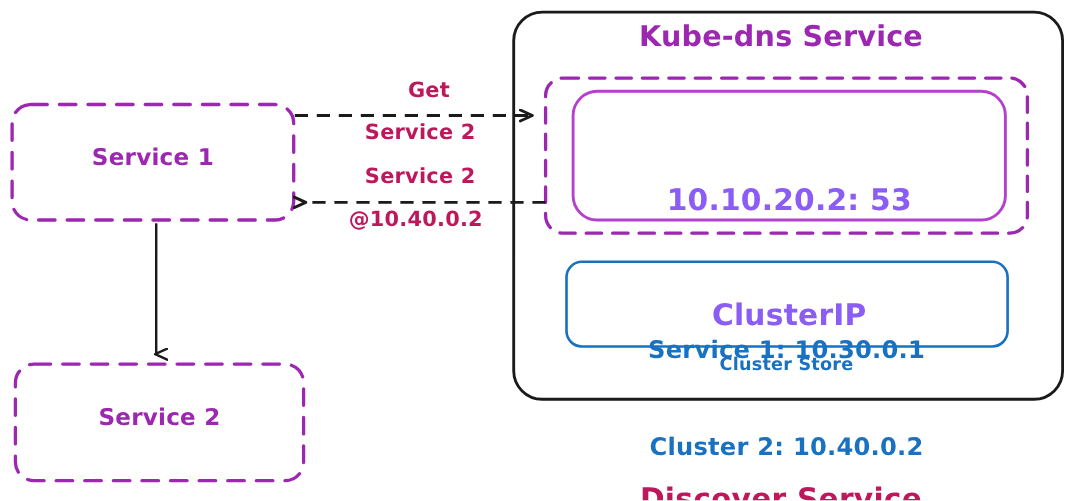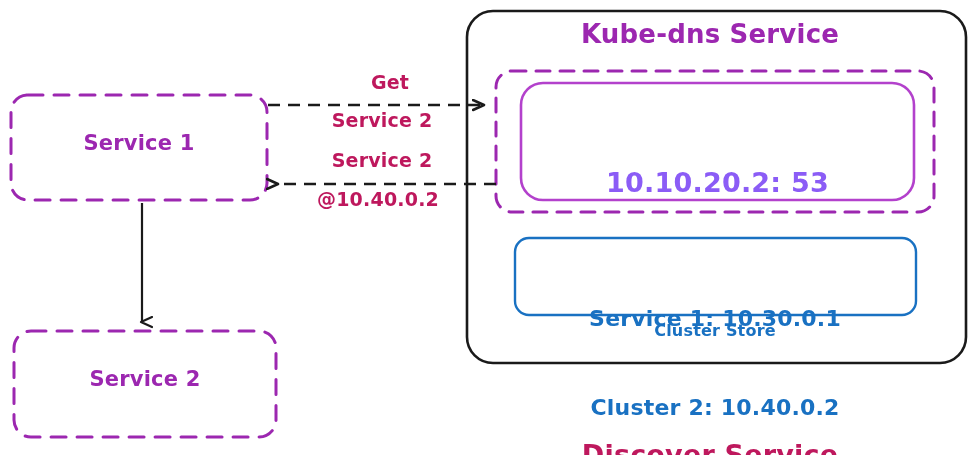--- a/index.html
+++ b/index.html
@@ -122,20 +122,21 @@
   <div class="lbl black-txt arrow-lbl arrow-lbl-top-1">Get</div>
   <div class="lbl black-txt arrow-lbl arrow-lbl-top-2">Service 2</div>
 
   <div class="lbl black-txt arrow-lbl arrow-lbl-bot-1">Service 2</div>
   <div class="lbl black-txt arrow-lbl arrow-lbl-bot-2">@10.40.0.2</div>
 
   <div class="lbl purple-txt kubedns-title">Kube-dns Service</div>
 
   <div class="lbl magenta-txt clusterip-text">
     <div>10.10.20.2: 53</div>
+    <div>ClusterIP</div>
   </div>
 
   <div class="lbl blue-txt store-entries">
     <div>Service 1: 10.30.0.1</div>
     <div>Cluster 2: 10.40.0.2</div>
   </div>
 
   <div class="lbl blue-txt cluster-store-label">Cluster Store</div>
 
   <div class="lbl black-txt discover-label">Discover Service</div>

